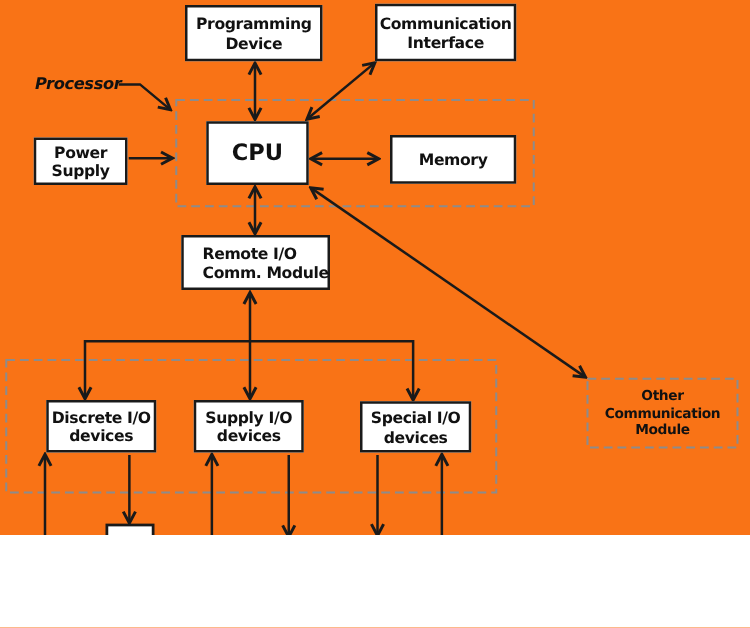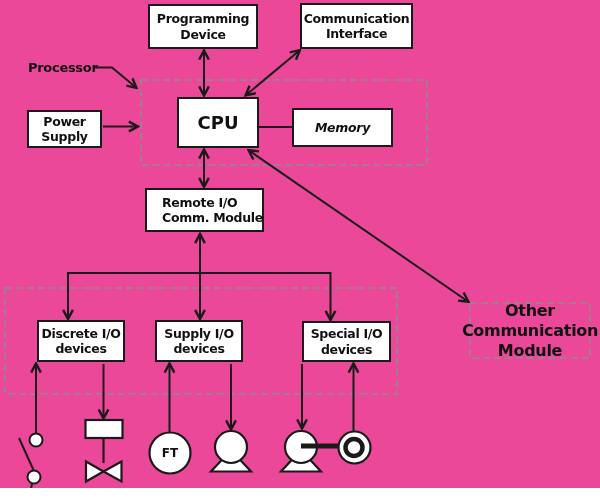--- a/index.html
+++ b/index.html
@@ -1,20 +1,20 @@
 <!DOCTYPE html>
 <html><head>
 <meta charset="utf-8">
 <style>
   html, body { margin: 0; padding: 0; background: #ffffff; }
   #stage {
     position: relative;
     width: 600px;
-    height: 488px;
-    background: #ec4899;
+    height: 428px;
+    background: #f97316;
     font-family: "DejaVu Sans", "Liberation Sans", sans-serif;
     overflow: hidden;
   }
   #diagram-svg { position: absolute; left: 0; top: 0; }
   .box {
     position: absolute;
     box-sizing: border-box;
     background: #ffffff;
     border: 2.5px solid #1a1a1a;
     display: flex;
@@ -39,21 +39,21 @@
     white-space: pre;
   }
   .dashed-text {
     position: absolute;
     box-sizing: border-box;
     display: flex;
     align-items: center;
     justify-content: center;
     text-align: center;
     font-weight: bold;
-    font-size: 16px;
+    font-size: 11px;
     line-height: 1.25;
     letter-spacing: -0.3px;
     color: #111111;
     white-space: pre;
   }
   .ft-label {
     position: absolute;
     left: 154px; top: 445px; width: 32px; height: 16px;
     display: flex; align-items: center; justify-content: center;
     font-weight: bold; font-size: 12px; color: #111111; text-align: right;
@@ -125,38 +125,38 @@
 
   <div class="box" style="left:148px; top:4px; width:110px; height:45px;">Programming
 Device</div>
 
   <div class="box" style="left:300px; top:3px; width:113px; height:46px;">Communication
 Interface</div>
 
   <div class="box" style="left:27px; top:110px; width:75px; height:38px;">Power
 Supply</div>
 
-  <div class="box big" style="left:177px; top:97px; width:82px; height:51px;text-align:center;">CPU</div>
+  <div class="box big" style="left:165px; top:97px; width:82px; height:51px;text-align:center;">CPU</div>
 
-  <div class="box" style="left:292px; top:108px; width:101px; height:39px;font-style:italic;">Memory</div>
+  <div class="box" style="left:312px; top:108px; width:101px; height:39px;">Memory</div>
 
   <div class="box align-left" style="left:145px; top:188px; width:119px; height:44px;">Remote I/O
 Comm. Module</div>
 
   <div class="box" style="left:37px; top:320px; width:88px; height:42px;">Discrete I/O
 devices</div>
 
   <div class="box" style="left:155px; top:320px; width:88px; height:42px;">Supply I/O
 devices</div>
 
-  <div class="box" style="left:302px; top:321px; width:89px; height:41px;">Special I/O
+  <div class="box" style="left:288px; top:321px; width:89px; height:41px;">Special I/O
 devices</div>
 
   <div class="dashed-text" style="left:470px; top:303px; width:120px; height:55px;">Other
 Communication
 Module</div>
 
-  <div class="floating-label" style="left:28px; top:60px;">Processor</div>
+  <div class="floating-label" style="left:28px; top:60px;font-style:italic;">Processor</div>
 
 
   <div class="ft-label">FT</div>
 
 </div>
 
 </body></html>

